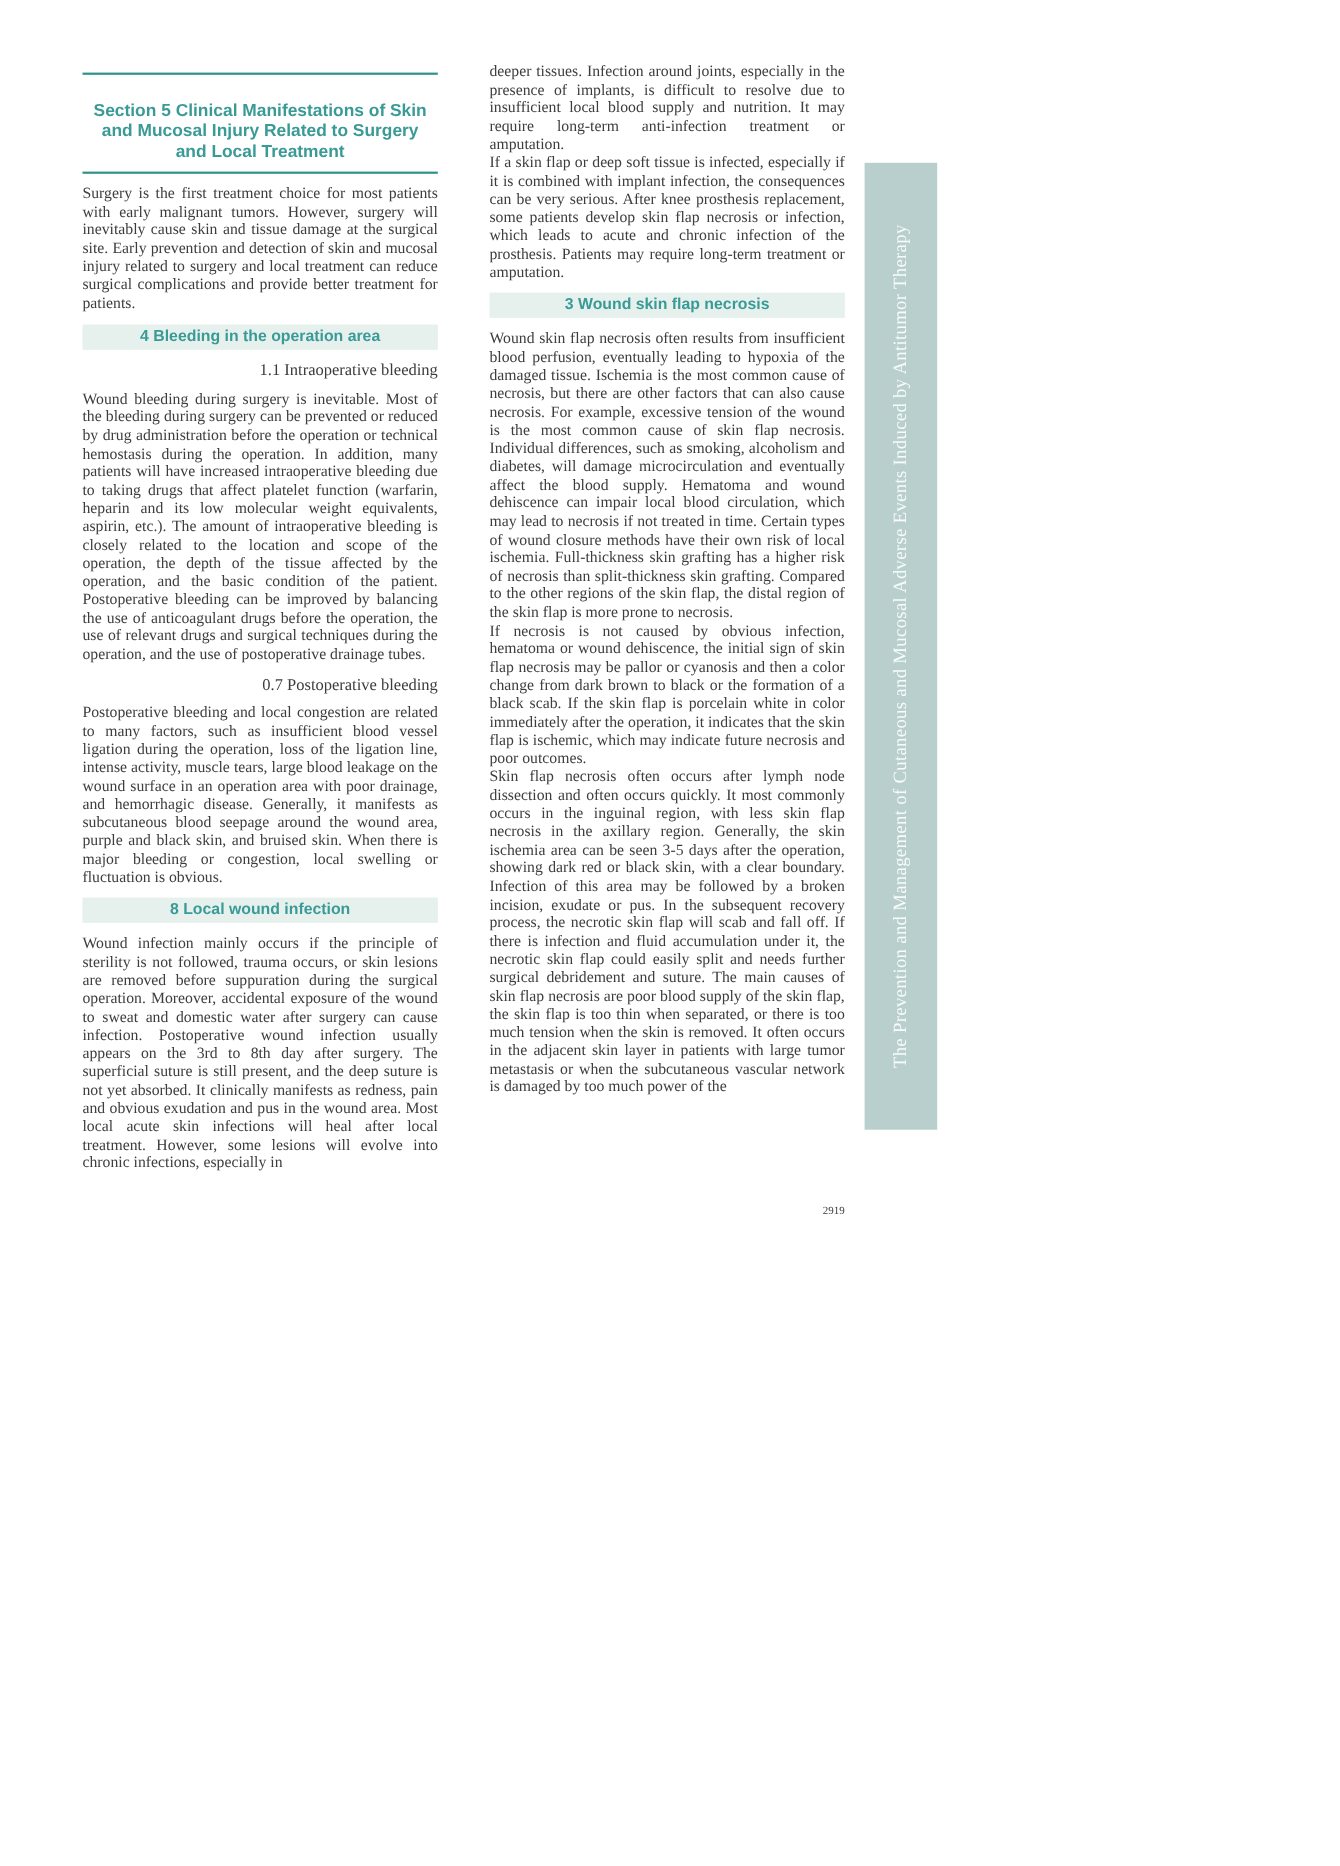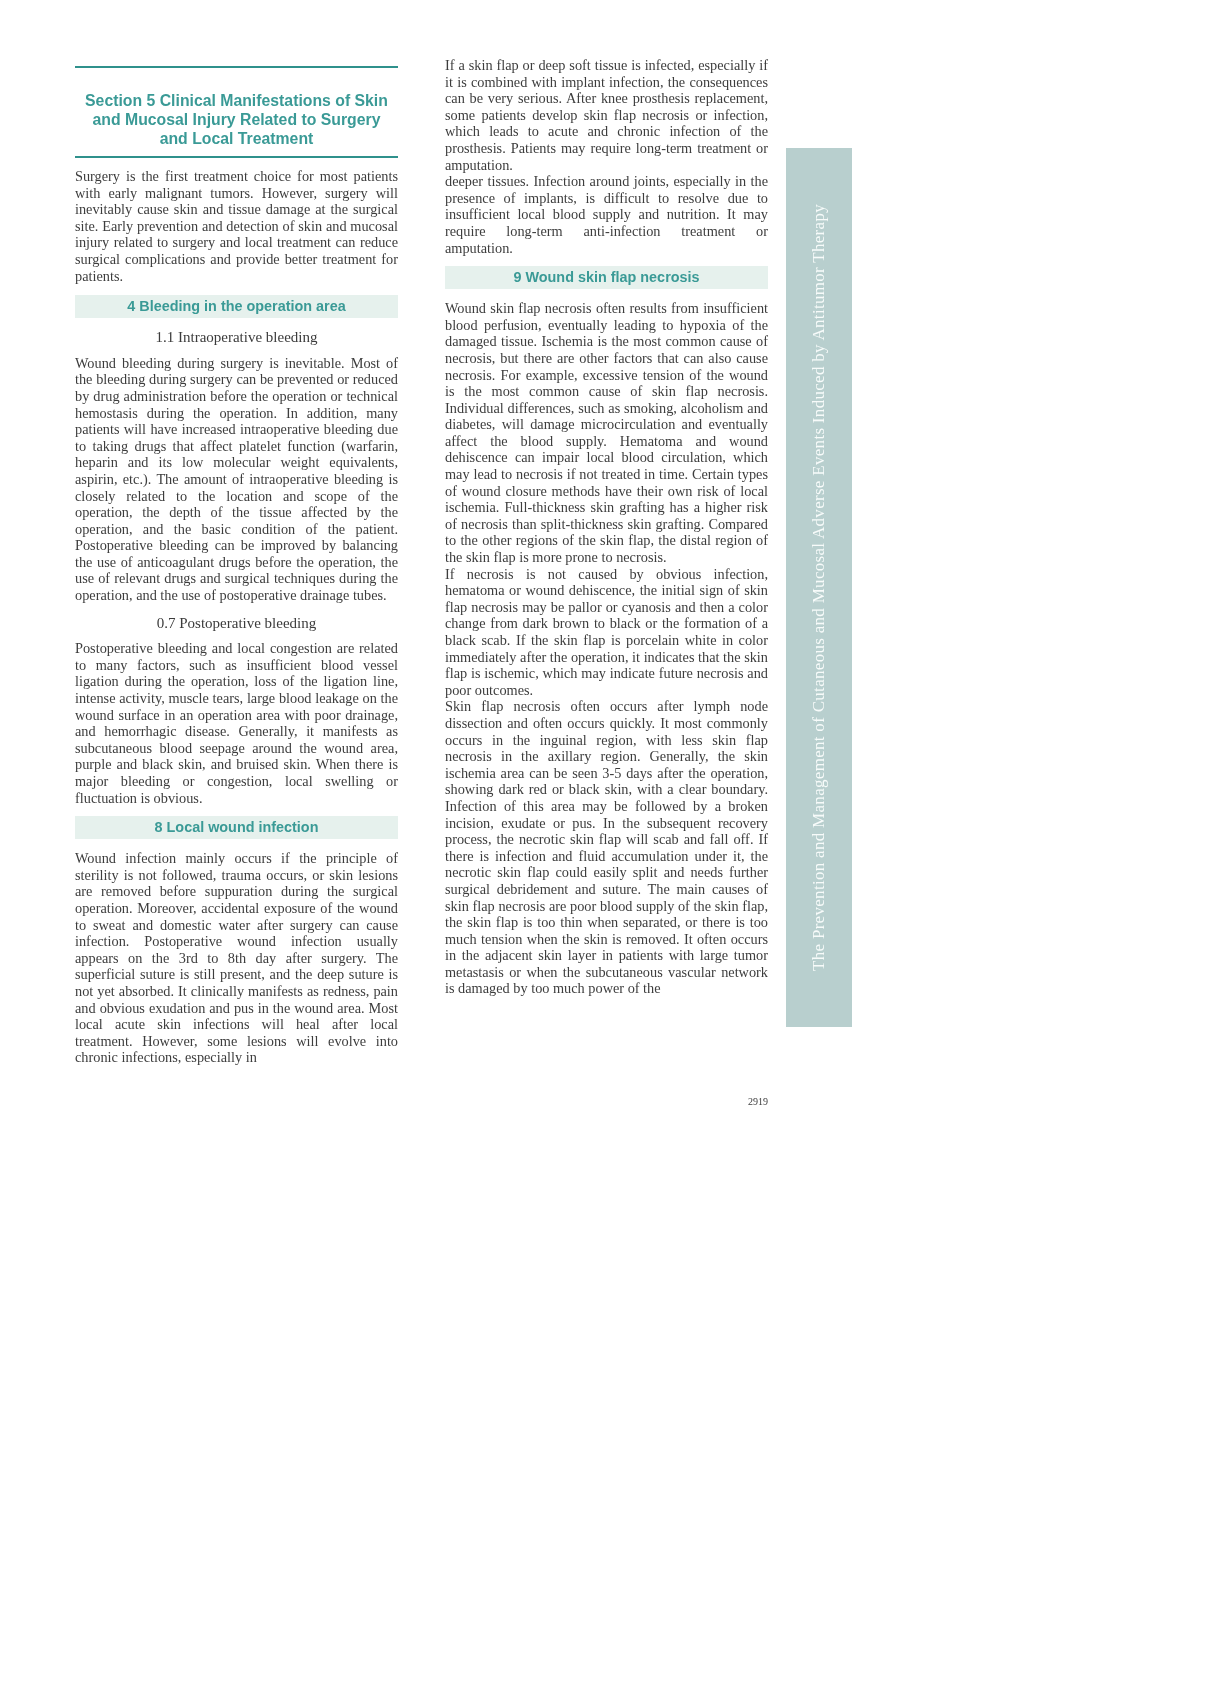--- a/index.html
+++ b/index.html
@@ -46,21 +46,21 @@
     font-size: 14.4px;
     line-height: 16px;
     text-align: center;
     padding: 3px 2px 4px 2px;
     margin: 10px 0 11px 0;
   }
   .bar-heading.first { margin-top: 11px; }
   .subhead {
     font-size: 15px;
     color: #3b3b3b;
-    text-align: center;
+    text-align: right;
     margin: 11px 0 9px 0;
   }
   .sidebar-band {
     position: absolute;
     left: 786px; top: 148px;
     width: 66px; height: 879px;
     background: #b8cfce;
   }
   .sidebar-band .vtext {
     position: absolute;
@@ -96,23 +96,23 @@
   <div class="bar-heading first">4 Bleeding in the operation area</div>
   <div class="subhead">1.1 Intraoperative bleeding</div>
   <p class="para">Wound bleeding during surgery is inevitable. Most of the bleeding during surgery can be prevented or reduced by drug administration before the operation or technical hemostasis during the operation. In addition, many patients will have increased intraoperative bleeding due to taking drugs that affect platelet function (warfarin, heparin and its low molecular weight equivalents, aspirin, etc.). The amount of intraoperative bleeding is closely related to the location and scope of the operation, the depth of the tissue affected by the operation, and the basic condition of the patient. Postoperative bleeding can be improved by balancing the use of anticoagulant drugs before the operation, the use of relevant drugs and surgical techniques during the operation, and the use of postoperative drainage tubes.</p>
   <div class="subhead">0.7 Postoperative bleeding</div>
   <p class="para">Postoperative bleeding and local congestion are related to many factors, such as insufficient blood vessel ligation during the operation, loss of the ligation line, intense activity, muscle tears, large blood leakage on the wound surface in an operation area with poor drainage, and hemorrhagic disease. Generally, it manifests as subcutaneous blood seepage around the wound area, purple and black skin, and bruised skin. When there is major bleeding or congestion, local swelling or fluctuation is obvious.</p>
   <div class="bar-heading">8 Local wound infection</div>
   <p class="para">Wound infection mainly occurs if the principle of sterility is not followed, trauma occurs, or skin lesions are removed before suppuration during the surgical operation. Moreover, accidental exposure of the wound to sweat and domestic water after surgery can cause infection. Postoperative wound infection usually appears on the 3rd to 8th day after surgery. The superficial suture is still present, and the deep suture is not yet absorbed. It clinically manifests as redness, pain and obvious exudation and pus in the wound area. Most local acute skin infections will heal after local treatment. However, some lesions will evolve into chronic infections, especially in</p>
 </div>
 
 <div class="col col-right">
+  <p class="para">deeper tissues. Infection around joints, especially in the presence of implants, is difficult to resolve due to insufficient local blood supply and nutrition. It may require long-term anti-infection treatment or amputation.</p>
   <p class="para">If a skin flap or deep soft tissue is infected, especially if it is combined with implant infection, the consequences can be very serious. After knee prosthesis replacement, some patients develop skin flap necrosis or infection, which leads to acute and chronic infection of the prosthesis. Patients may require long-term treatment or amputation.</p>
-  <p class="para">deeper tissues. Infection around joints, especially in the presence of implants, is difficult to resolve due to insufficient local blood supply and nutrition. It may require long-term anti-infection treatment or amputation.</p>
-  <div class="bar-heading">9 Wound skin flap necrosis</div>
+  <div class="bar-heading">3 Wound skin flap necrosis</div>
   <p class="para">Wound skin flap necrosis often results from insufficient blood perfusion, eventually leading to hypoxia of the damaged tissue. Ischemia is the most common cause of necrosis, but there are other factors that can also cause necrosis. For example, excessive tension of the wound is the most common cause of skin flap necrosis. Individual differences, such as smoking, alcoholism and diabetes, will damage microcirculation and eventually affect the blood supply. Hematoma and wound dehiscence can impair local blood circulation, which may lead to necrosis if not treated in time. Certain types of wound closure methods have their own risk of local ischemia. Full-thickness skin grafting has a higher risk of necrosis than split-thickness skin grafting. Compared to the other regions of the skin flap, the distal region of the skin flap is more prone to necrosis.</p>
   <p class="para">If necrosis is not caused by obvious infection, hematoma or wound dehiscence, the initial sign of skin flap necrosis may be pallor or cyanosis and then a color change from dark brown to black or the formation of a black scab. If the skin flap is porcelain white in color immediately after the operation, it indicates that the skin flap is ischemic, which may indicate future necrosis and poor outcomes.</p>
   <p class="para">Skin flap necrosis often occurs after lymph node dissection and often occurs quickly. It most commonly occurs in the inguinal region, with less skin flap necrosis in the axillary region. Generally, the skin ischemia area can be seen 3-5 days after the operation, showing dark red or black skin, with a clear boundary. Infection of this area may be followed by a broken incision, exudate or pus. In the subsequent recovery process, the necrotic skin flap will scab and fall off. If there is infection and fluid accumulation under it, the necrotic skin flap could easily split and needs further surgical debridement and suture. The main causes of skin flap necrosis are poor blood supply of the skin flap, the skin flap is too thin when separated, or there is too much tension when the skin is removed. It often occurs in the adjacent skin layer in patients with large tumor metastasis or when the subcutaneous vascular network is damaged by too much power of the</p>
 </div>
 
 <div class="sidebar-band">
   <div class="vtext">The Prevention and Management of Cutaneous and Mucosal Adverse Events Induced by Antitumor Therapy</div>
 </div>
 
 <div class="page-number">2919</div>

